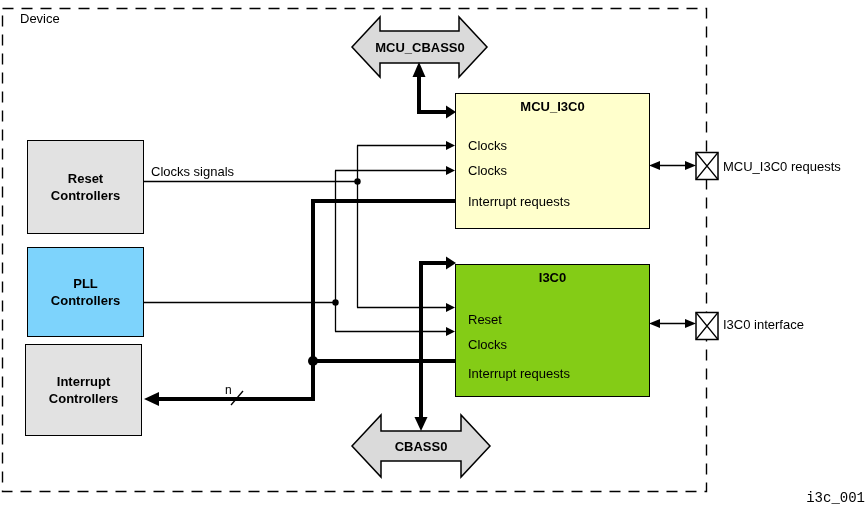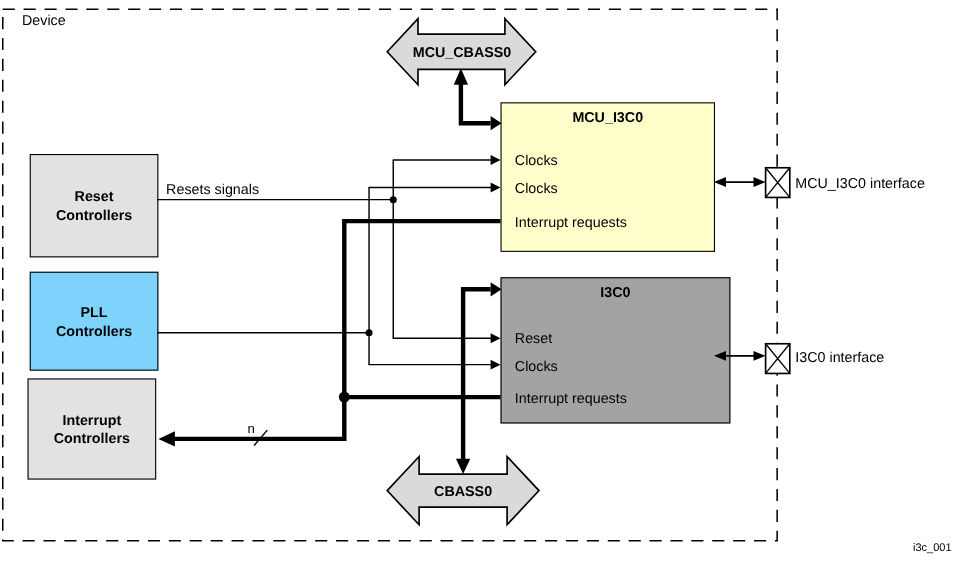--- a/index.html
+++ b/index.html
@@ -5,21 +5,21 @@
   html,body{margin:0;padding:0;background:#fff;}
   #stage{position:relative;width:868px;height:511px;background:#fff;
          font-family:"Liberation Sans","DejaVu Sans",sans-serif;color:#000;overflow:hidden;}
   .box{position:absolute;border:1.5px solid #000;display:flex;flex-direction:column;
        align-items:center;justify-content:center;text-align:center;
        font-weight:bold;font-size:13px;line-height:17px;}
   .module{position:absolute;border:1.2px solid #000;font-size:13px;}
   .module .title{position:absolute;top:5px;left:0;right:0;text-align:center;font-weight:bold;}
   .module .row{position:absolute;left:12px;white-space:nowrap;}
   .label{position:absolute;font-size:13px;line-height:17px;white-space:nowrap;}
-  .small{font-size:10px;}
+  .small{font-size:14px;font-family:Liberation Mono, monospace;}
   svg{position:absolute;left:0;top:0;pointer-events:none;}
   svg text{font-family:"Liberation Sans","DejaVu Sans",sans-serif;font-weight:bold;font-size:13px;}
 </style>
 </head>
 <body>
 
 <div id="stage">
 
   <div class="box" style="left:27px;top:140px;width:115px;height:92px;background:#E2E2E2;">
     <div>Reset</div>
@@ -33,21 +33,21 @@
     <div>Interrupt</div>
     <div>Controllers</div>
   </div>
 
   <div class="module" style="left:455px;top:93px;width:193px;height:134px;background:#FFFFCC;">
     <div class="title">MCU_I3C0</div>
     <div class="row" style="top:44px;">Clocks</div>
     <div class="row" style="top:69px;">Clocks</div>
     <div class="row" style="top:100px;">Interrupt requests</div>
   </div>
-  <div class="module" style="left:455px;top:252px;width:193px;height:131px;background:#a3a3a3;padding-left:14px;">
+  <div class="module" style="left:455px;top:264px;width:193px;height:131px;background:#84cc16;">
     <div class="title">I3C0</div>
     <div class="row" style="top:47px;">Reset</div>
     <div class="row" style="top:72px;">Clocks</div>
     <div class="row" style="top:101px;">Interrupt requests</div>
   </div>
 
   <svg width="868" height="511" viewBox="0 0 868 511">
 
     <rect x="2.5" y="8.5" width="704" height="483" fill="none" stroke="#000" stroke-width="1.4" stroke-dasharray="11 8"></rect>
 
@@ -113,23 +113,23 @@
       <path d="M696,152.5 L718,179.5 M718,152.5 L696,179.5" stroke="#000" stroke-width="1.2"></path>
     </g>
     <g>
       <rect x="696" y="312.5" width="22" height="27" fill="#fff" stroke="#000" stroke-width="1.5"></rect>
       <path d="M696,312.5 L718,339.5 M718,312.5 L696,339.5" stroke="#000" stroke-width="1.2"></path>
     </g>
   </svg>
 
   <div class="label" style="left:20px;top:10px;">Device</div>
 
-  <div class="label" style="left:151px;top:163px;">Resets signals</div>
+  <div class="label" style="left:151px;top:163px;">Clocks signals</div>
 
 
   <div class="label" style="left:225px;top:382px;font-size:12px;">n</div>
 
-  <div class="label" style="left:723px;top:158px;">MCU_I3C0 interface</div>
+  <div class="label" style="left:723px;top:158px;">MCU_I3C0 requests</div>
 
   <div class="label" style="left:723px;top:316px;">I3C0 interface</div>
 
   <div class="label small" style="left:770px;top:490px;width:95px;text-align:right;">i3c_001</div>
 </div>
 
 </body></html>

